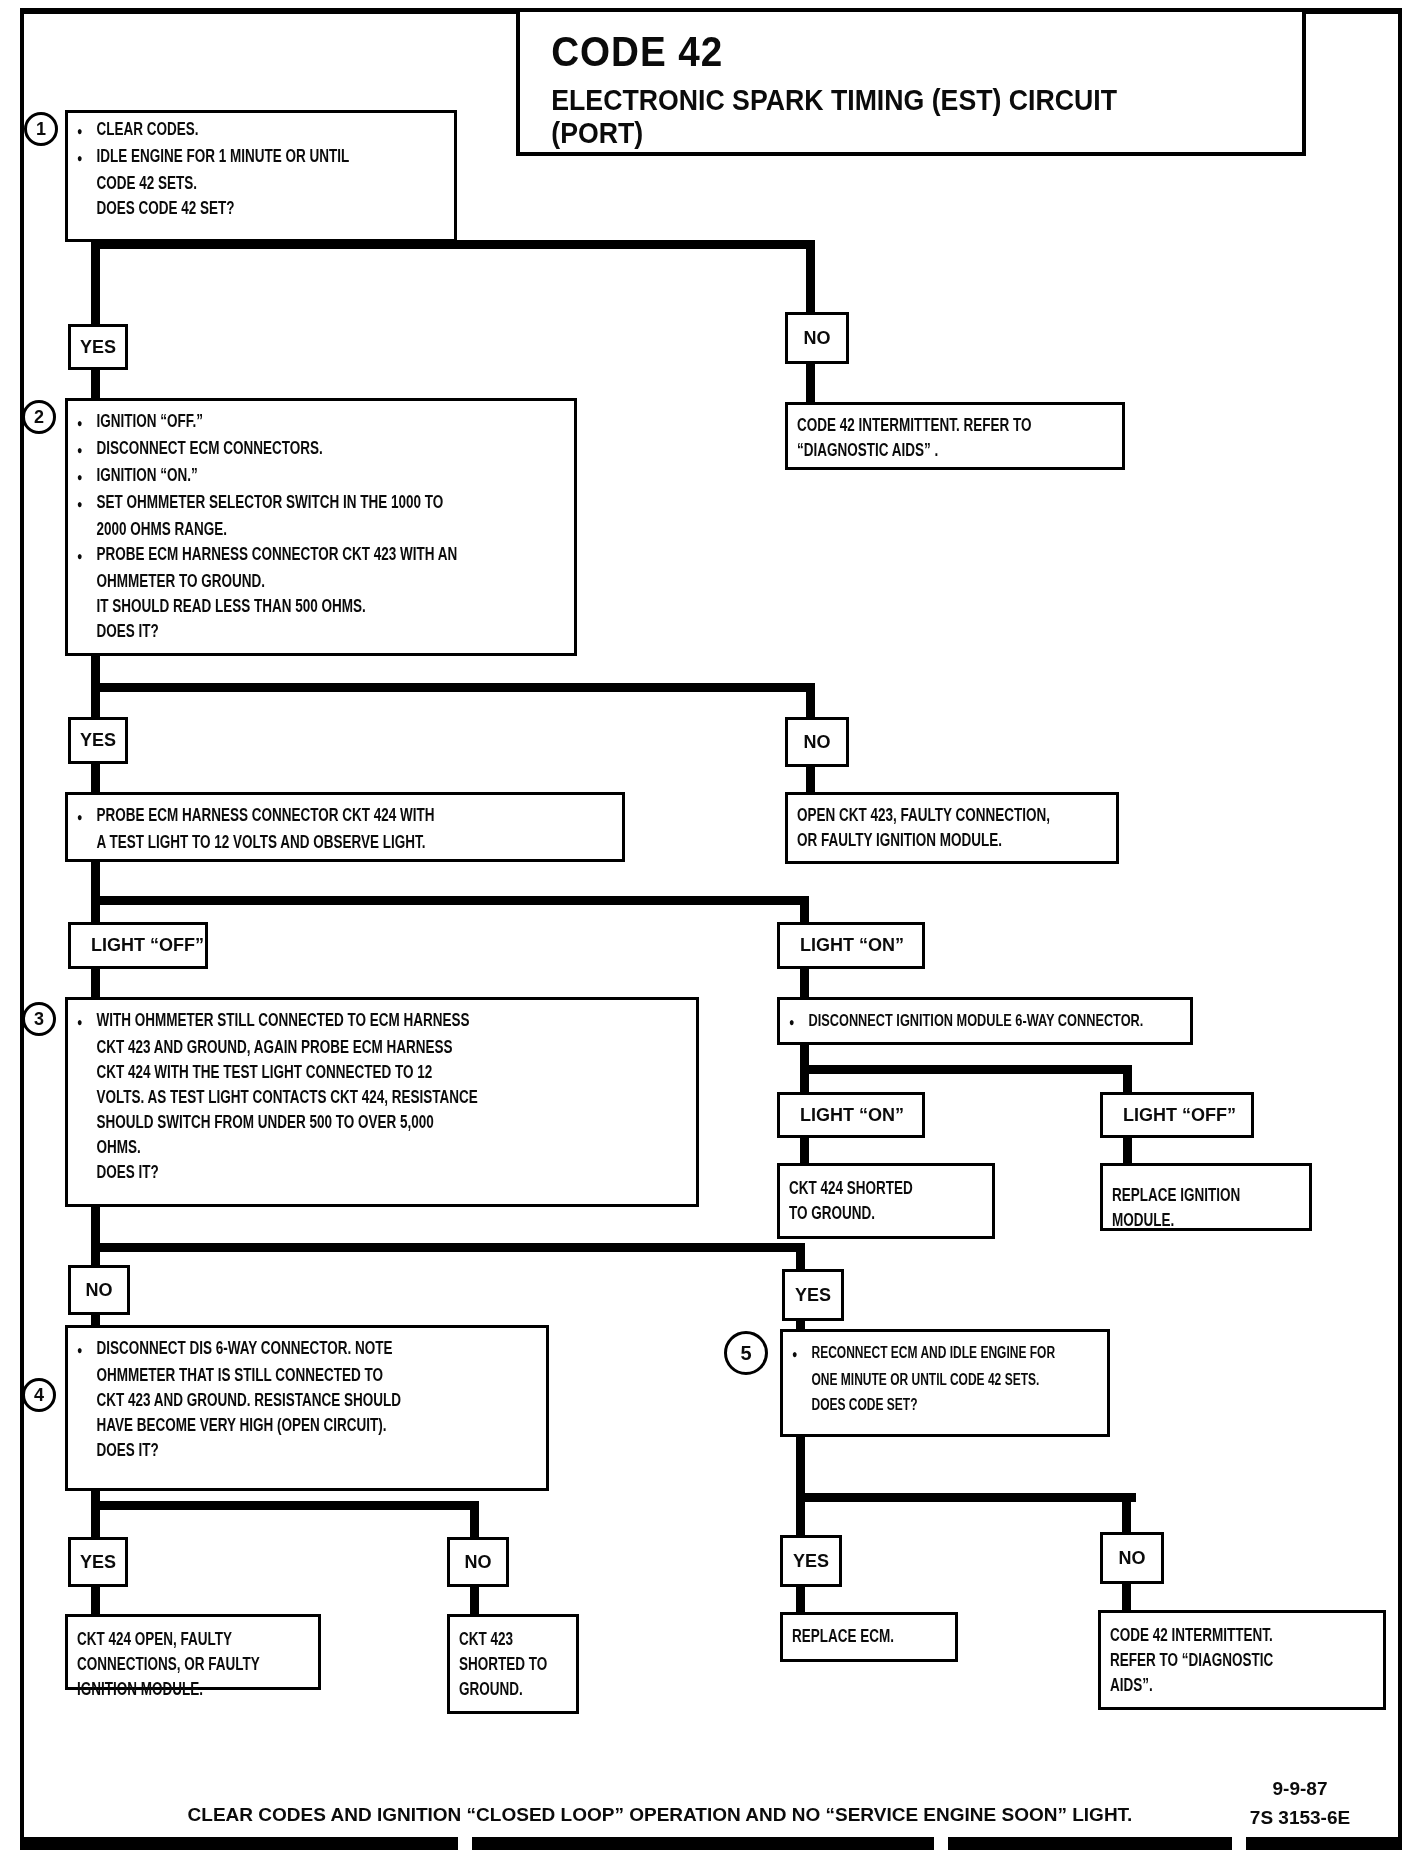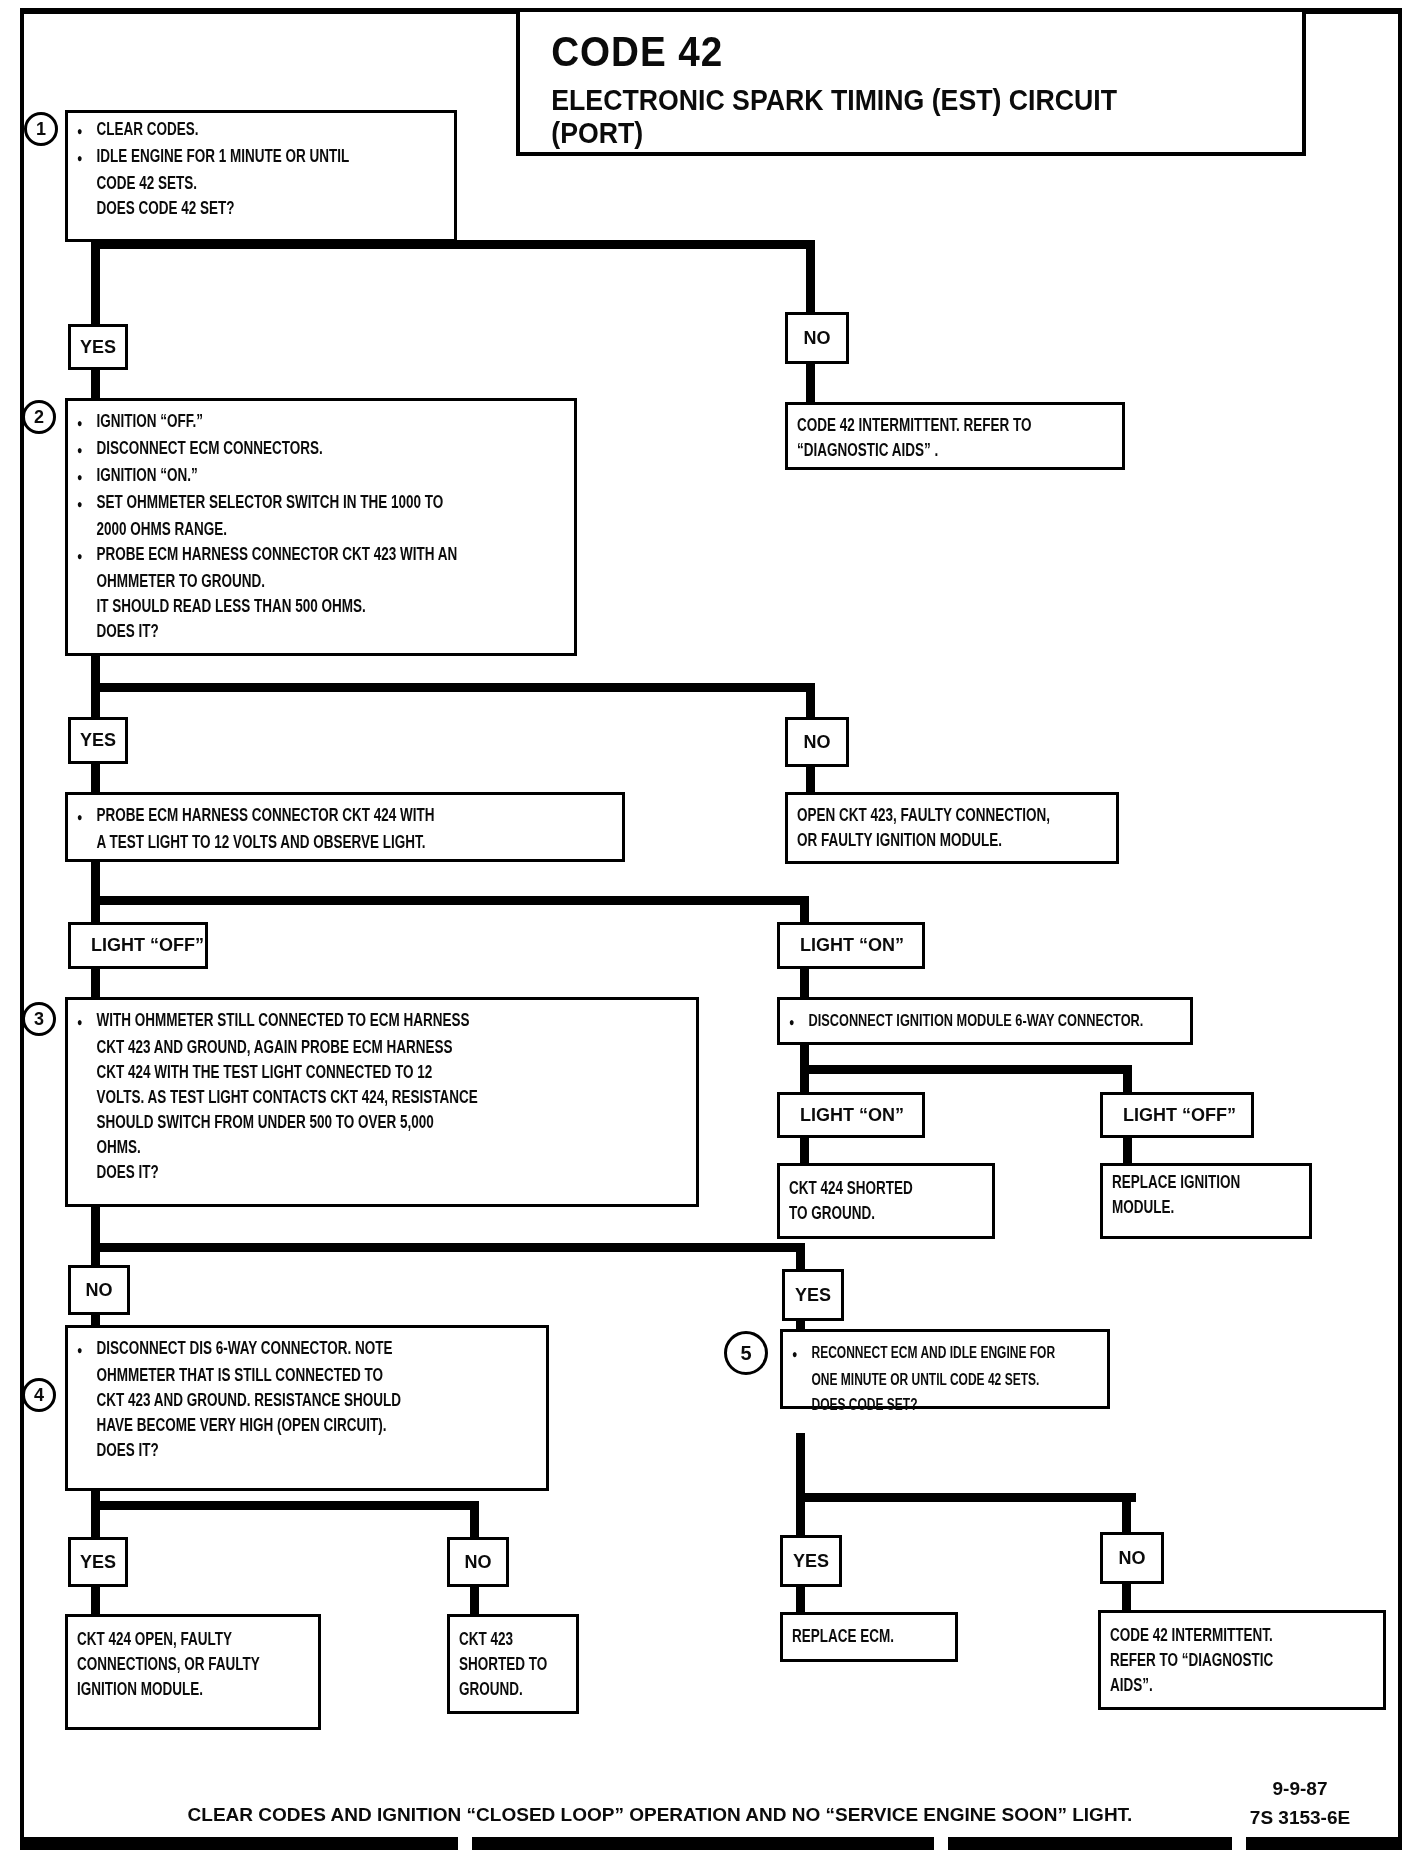--- a/index.html
+++ b/index.html
@@ -244,21 +244,21 @@
   <div class="box" style="left:777px;top:1163px;width:218px;height:76px;padding-top:10px;">
     <div class="sq">
       <div class="r plain">
           <span class="txt">CKT 424  SHORTED</span>
         </div>
       <div class="r plain">
           <span class="txt">TO GROUND.</span>
         </div>
     </div>
   </div>
-  <div class="box" style="left:1100px;top:1163px;width:212px;height:76px;padding-top:4px;">
+  <div class="box" style="left:1100px;top:1163px;width:212px;height:68px;padding-top:17px;">
     <div class="sq">
       <div class="r plain">
           <span class="txt">REPLACE IGNITION</span>
         </div>
       <div class="r plain">
           <span class="txt">MODULE.</span>
         </div>
     </div>
   </div>
 
@@ -285,41 +285,41 @@
         </div>
       <div class="r cont">
           <span class="txt">DOES IT?</span>
         </div>
     </div>
   </div>
 
   <div class="circle" style="left:724px;top:1331px;width:44px;height:44px;font-size:20px;">
       <span>5</span>
     </div>
-  <div class="box" style="left:780px;top:1329px;width:330px;height:80px;">
+  <div class="box" style="left:780px;top:1329px;width:330px;height:108px;">
     <div class="sq fs16">
       <div class="r">
           <span class="blt"></span>
           <span class="txt">RECONNECT ECM AND IDLE ENGINE FOR</span>
         </div>
       <div class="r cont">
           <span class="txt">ONE MINUTE OR UNTIL CODE 42 SETS.</span>
         </div>
       <div class="r cont">
           <span class="txt">DOES CODE SET?</span>
         </div>
     </div>
   </div>
 
   <div class="lbl" style="left:68px;top:1537px;width:60px;height:50px;">YES</div>
   <div class="lbl" style="left:447px;top:1537px;width:62px;height:50px;">NO</div>
   <div class="lbl" style="left:780px;top:1535px;width:62px;height:52px;">YES</div>
   <div class="lbl" style="left:1100px;top:1532px;width:64px;height:52px;">NO</div>
 
-  <div class="box" style="left:65px;top:1614px;width:256px;height:116px;padding-top:10px;">
+  <div class="box" style="left:65px;top:1614px;width:256px;height:76px;padding-top:10px;">
     <div class="sq">
       <div class="r plain">
           <span class="txt">CKT 424 OPEN, FAULTY</span>
         </div>
       <div class="r plain">
           <span class="txt">CONNECTIONS, OR FAULTY</span>
         </div>
       <div class="r plain">
           <span class="txt">IGNITION MODULE.</span>
         </div>

